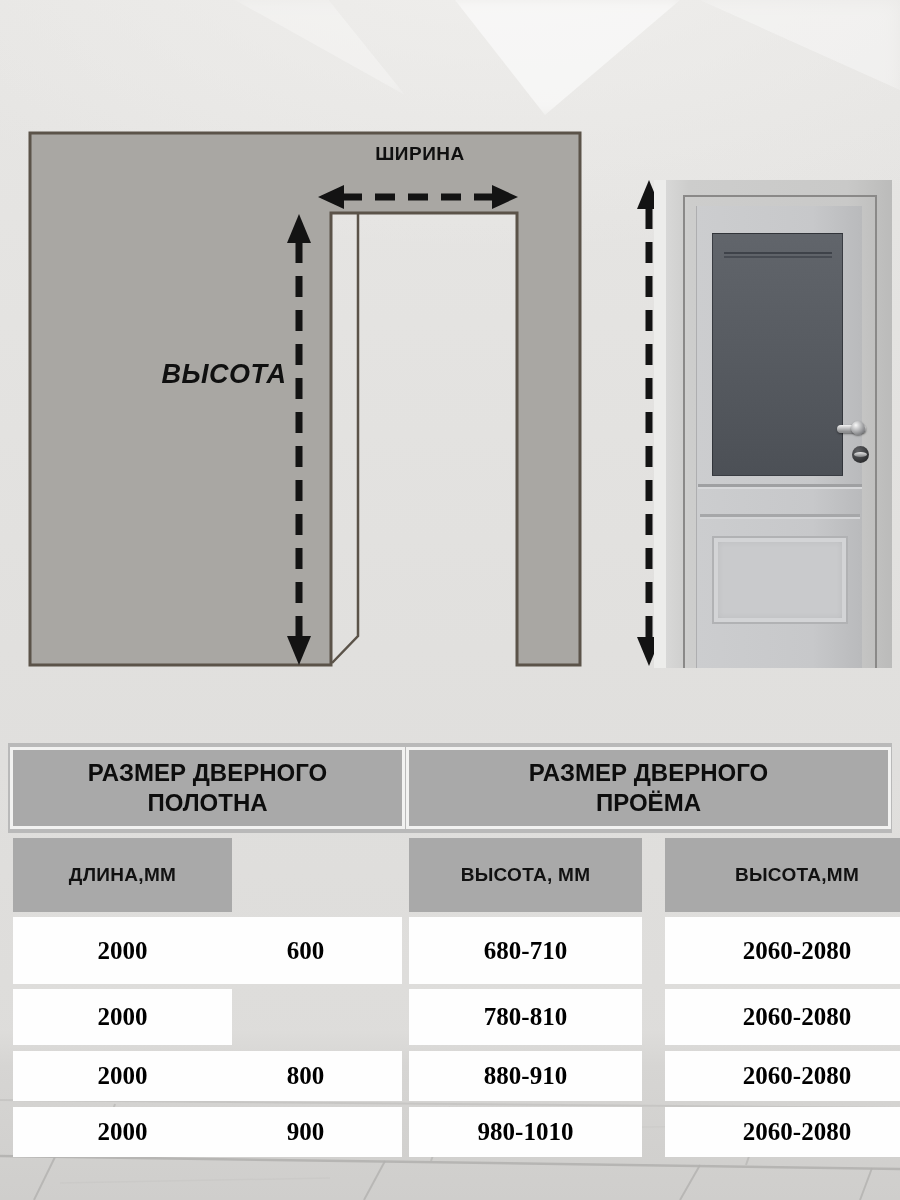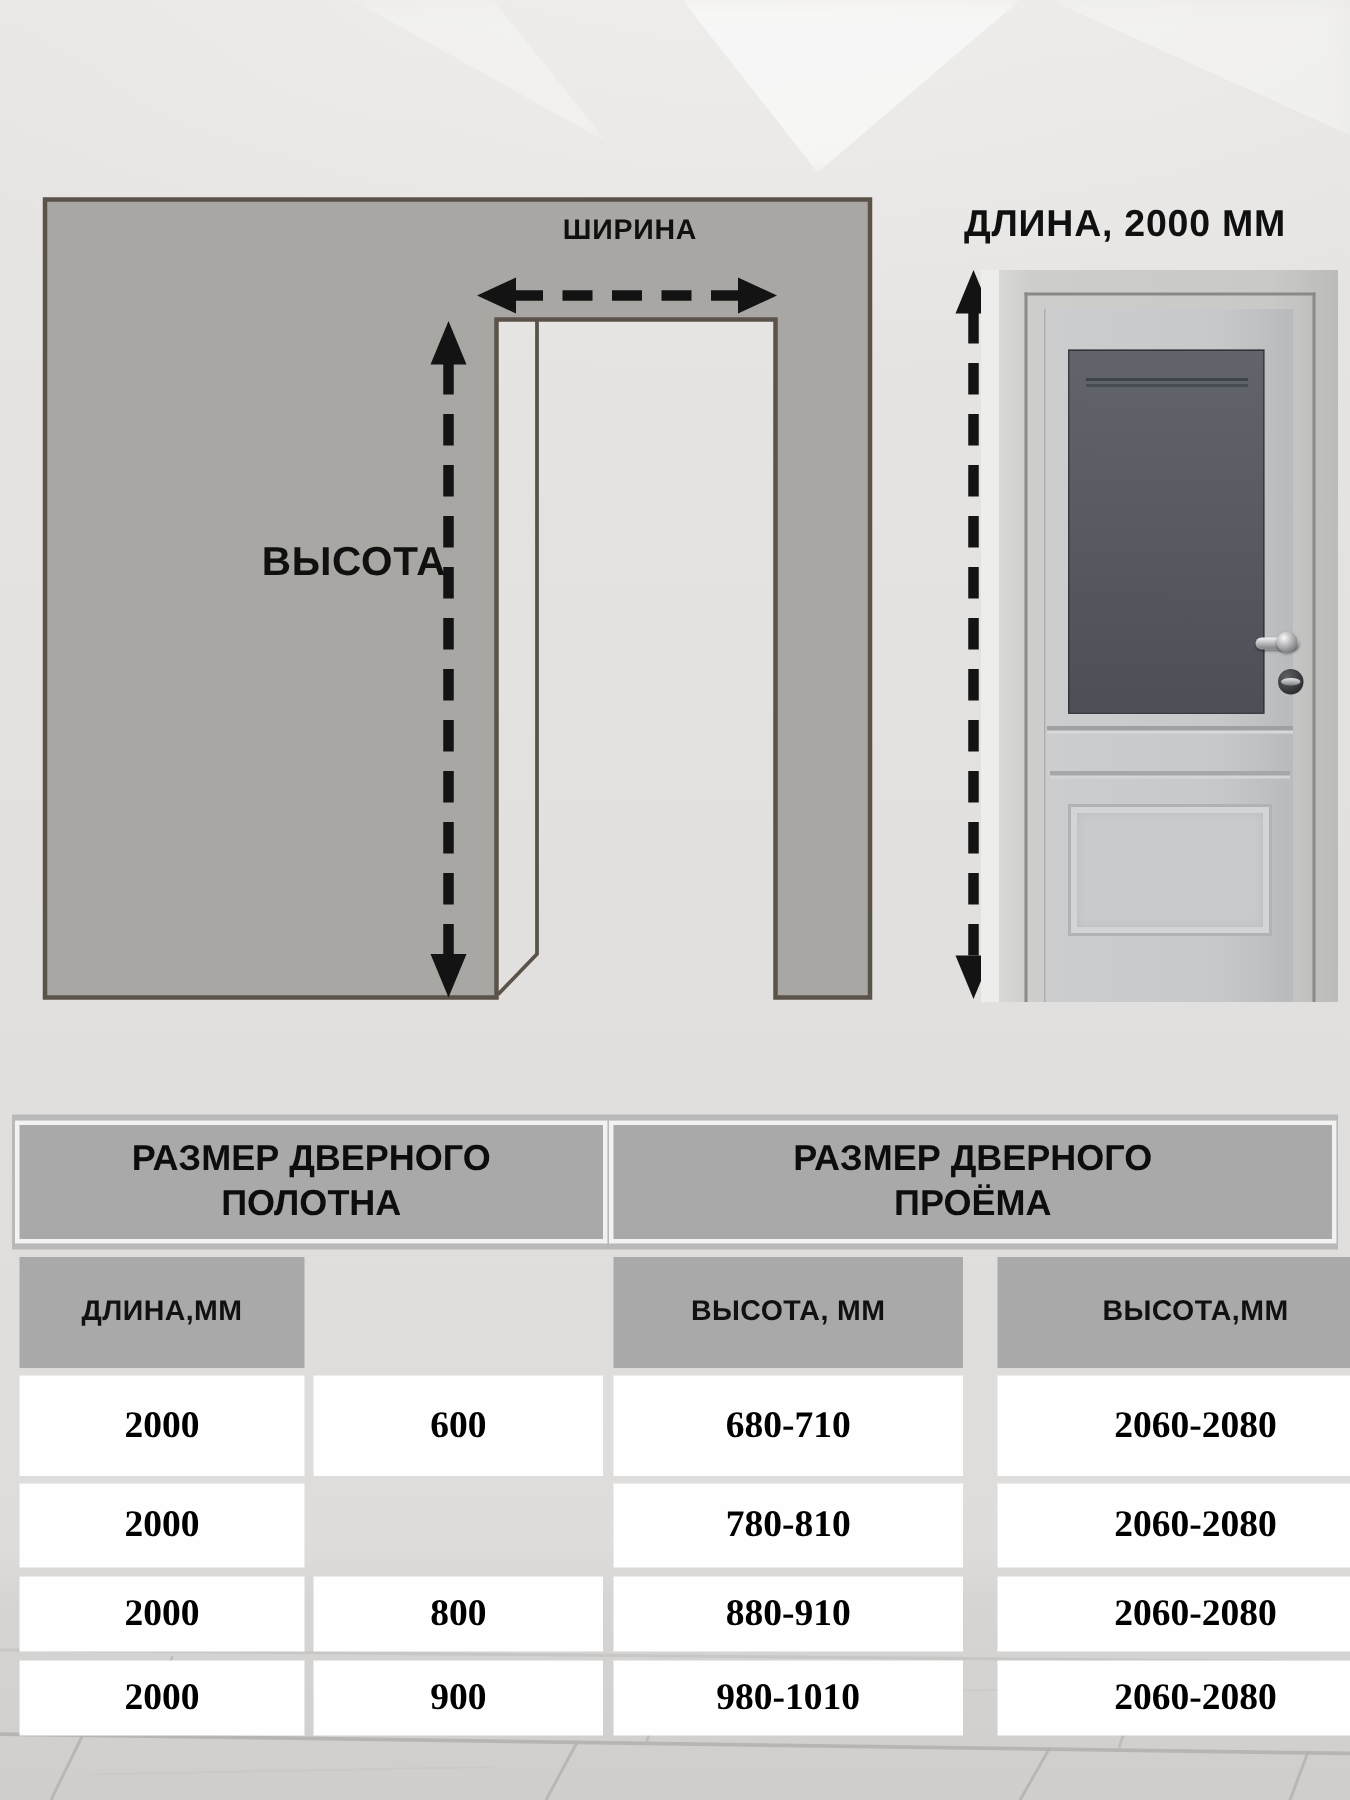--- a/index.html
+++ b/index.html
@@ -23,21 +23,21 @@
   .floor{position:absolute;left:0;top:1028px;width:900px;height:172px;
     background:linear-gradient(180deg,#dedddb 0%,#d6d5d3 22%,#cfcecc 100%);}
   .floor svg{display:block;}
 
   
   .wall-svg{position:absolute;left:0;top:0;}
 
   
   .dim{position:absolute;font-weight:700;color:#101010;text-align:center;letter-spacing:.5px;}
   .width-label{left:320px;top:143px;width:200px;font-size:19px;}
-  .height-label{left:168px;top:359px;width:136px;font-size:27px;}
+  .height-label{left:156px;top:359px;width:136px;font-size:27px;font-style:italic;}
   .length-label{left:600px;top:135px;width:300px;font-size:25px;}
 
   
   .door{position:absolute;left:654px;top:180px;width:238px;height:488px;}
   .door *{position:absolute;box-sizing:border-box;}
   .door-wallstrip{left:0;top:0;width:12px;height:100%;background:#ededeb;}
   .door-casing{left:12px;top:0;width:226px;height:100%;
     background:linear-gradient(90deg,#d8d8d7 0%,#cdcdcc 10%,#c9c9c8 80%,#bbbbba 100%);}
   .door-frameline{left:29px;top:15px;width:194px;height:473px;
     border:2px solid #8a8988;border-bottom:none;}
@@ -67,21 +67,21 @@
   .backdrop{position:absolute;left:8px;top:743px;width:884px;height:90px;background:#b9b9b9;}
   .cell{position:absolute;display:flex;align-items:center;justify-content:center;
     box-sizing:border-box;text-align:center;}
   .ghead{background:#a9a9a9;border:3px solid #f2f2f1;color:#0d0d0d;
     font-weight:700;font-size:24px;line-height:1.25;}
   .ghead.gA{left:10px;top:747px;width:395px;height:82px;padding:0 55px;}
   .ghead.gB{left:406px;top:747px;width:485px;height:82px;padding:0 85px;}
   .chead{background:#a9a9a9;color:#111;font-weight:700;font-size:19px;letter-spacing:.3px;}
   .drow{background:#fefefe;color:#000000;font-family:"Liberation Serif",serif;
     font-weight:700;font-size:25px;}
-  .colA{left:13px;width:190px;}
+  .colA{left:13px;width:219px;}
   .colB{left:209px;width:193px;}
   .colC{left:409px;width:233px;}
   .colD{left:665px;width:264px;}
   .rowH{top:838px;height:74px;}
   .row0{top:917px;height:67px;}
   .row1{top:989px;height:56px;}
   .row2{top:1051px;height:50px;}
   .row3{top:1107px;height:50px;}
 </style>
 </head>
@@ -127,21 +127,20 @@
 
     <g stroke="#131313" fill="#131313">
       <line x1="649" y1="208" x2="649" y2="637" stroke-width="7" stroke-dasharray="21 13"></line>
       <polygon points="649,180 637,209 661,209" stroke="none"></polygon>
       <polygon points="649,666 637,637 661,637" stroke="none"></polygon>
     </g>
   </svg>
 
   <div class="dim width-label">ШИРИНА</div>
   <div class="dim height-label">ВЫСОТА</div>
-  <div class="dim length-label">ДЛИНА, 2000 ММ</div>
 
   <div class="door">
     <div class="door-wallstrip"></div>
     <div class="door-casing"></div>
     <div class="door-frameline"></div>
     <div class="door-leaf"></div>
     <div class="door-glass"></div>
     <div class="glass-groove"></div>
     <div class="rail-groove1"></div>
     <div class="rail-groove2"></div>

